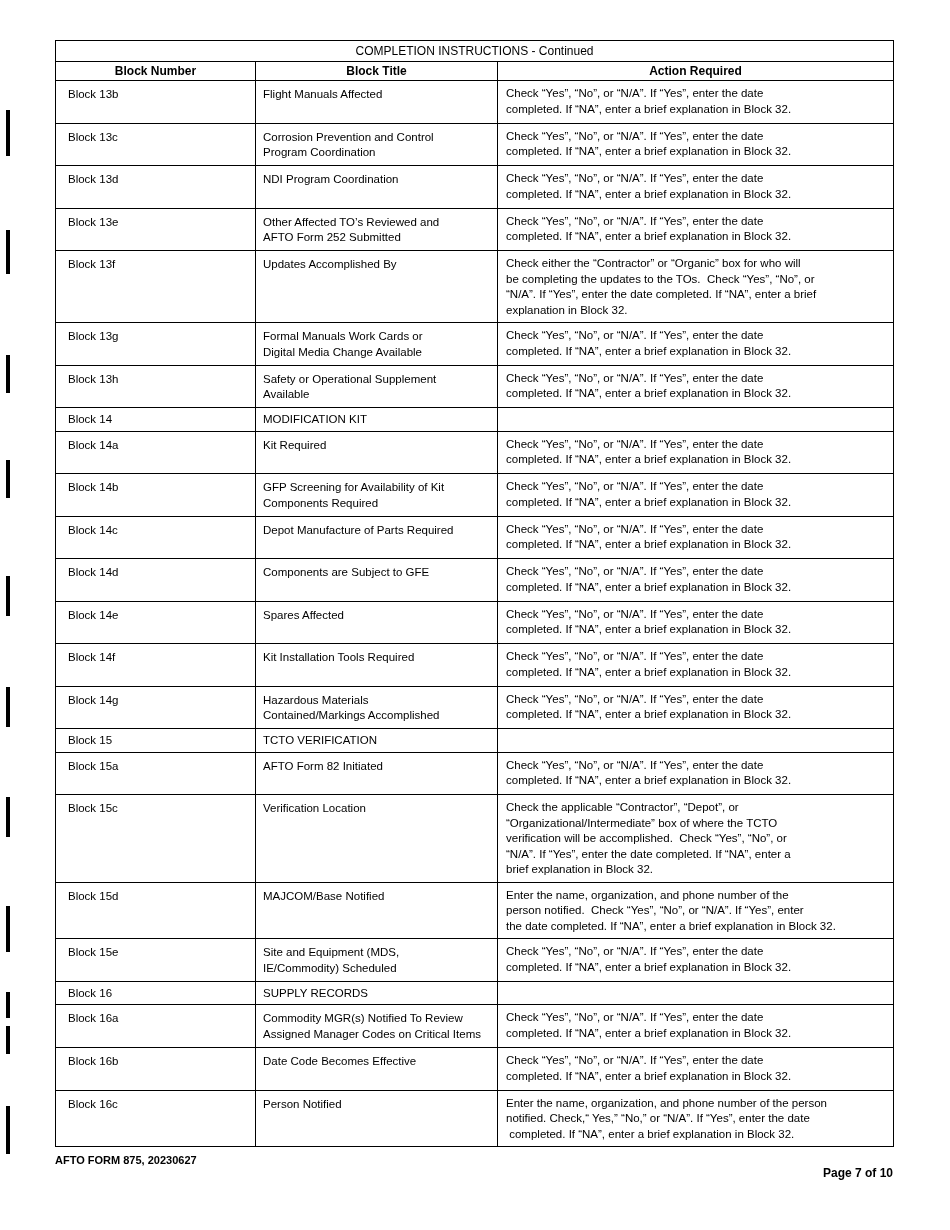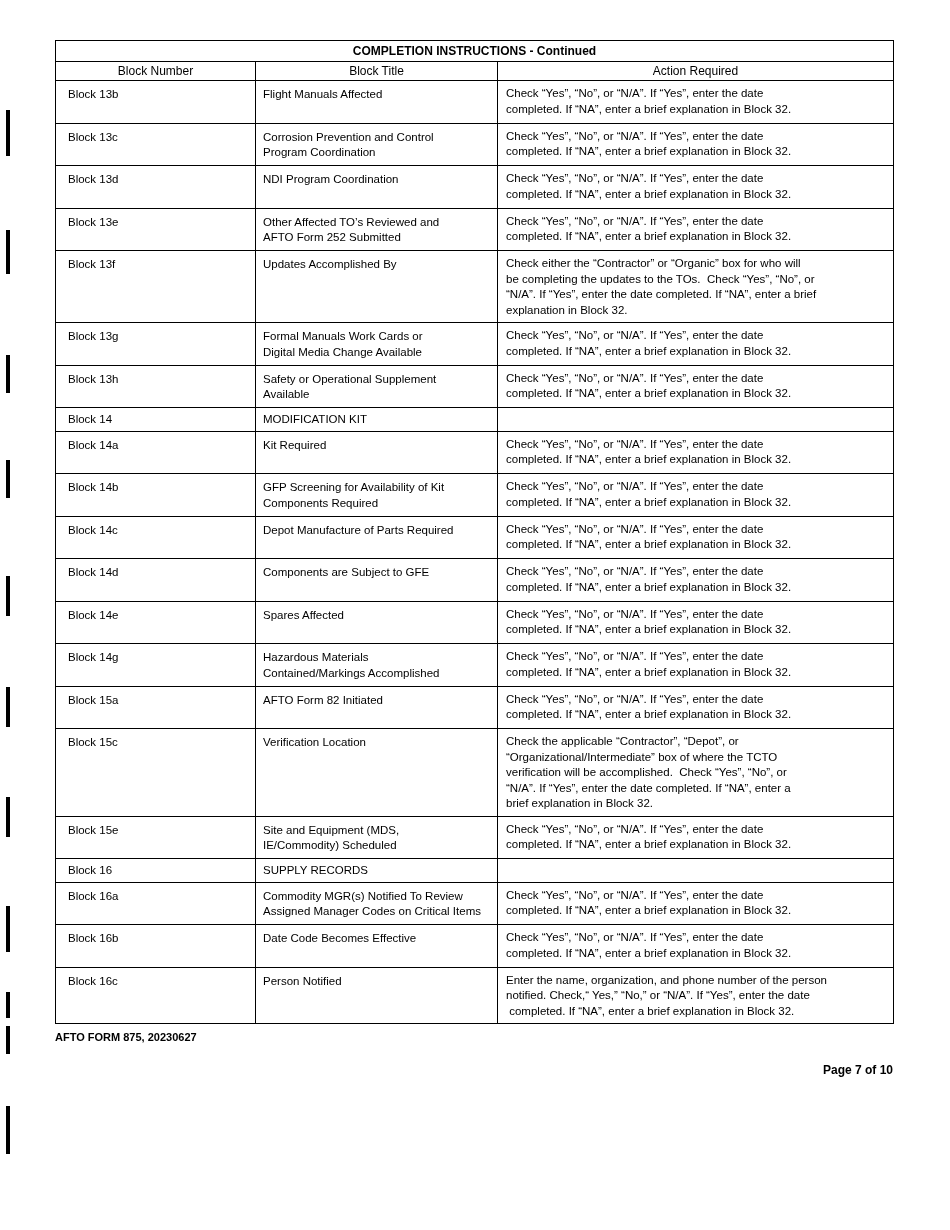--- a/index.html
+++ b/index.html
@@ -21,48 +21,48 @@
     width: 838px;
     margin: 40px 0 0 55px;
   }
   table.instructions th,
   table.instructions td {
     border: 1px solid #000;
     vertical-align: top;
   }
   th.table-title {
     font-size: 12px;
-    font-weight: bold;
+    font-weight: normal;
     text-align: center;
     padding: 3px 2px;
   }
   th.col-header {
     font-size: 12px;
-    font-weight: normal;
+    font-weight: bold;
     text-align: center;
     padding: 2px 2px;
   }
   td {
     font-size: 11.5px;
     line-height: 1.35;
     white-space: pre-wrap;
   }
   td.cell-number { padding: 6px 6px 20px 12px; }
   td.cell-title  { padding: 6px 5px 4px 7px; }
   td.cell-action { padding: 5px 3px 4px 8px; }
   tr.section-row td { padding-top: 4px; padding-bottom: 3px; }
 
   .footer-left {
     margin: 7px 0 0 55px;
     font-size: 11px;
     font-weight: bold;
   }
   .footer-right {
     width: 838px;
-    margin: 20px 0 0 55px;
+    margin: 0 0 0 55px;
     text-align: right;
     font-size: 12px;
     font-weight: bold;
   }
 
   .binding-mark {
     position: absolute;
     left: 6px;
     width: 4px;
     background: #000;
@@ -180,42 +180,60 @@
           <td class="cell-action">Check “Yes”, “No”, or “N/A”. If “Yes”, enter the date
 completed. If “NA”, enter a brief explanation in Block 32.</td>
         </tr>
         <tr>
           <td class="cell-number">Block 14e</td>
           <td class="cell-title">Spares Affected</td>
           <td class="cell-action">Check “Yes”, “No”, or “N/A”. If “Yes”, enter the date
 completed. If “NA”, enter a brief explanation in Block 32.</td>
         </tr>
         <tr>
+          <td class="cell-number">Block 14f</td>
+          <td class="cell-title">Kit Installation Tools Required</td>
+          <td class="cell-action">Check “Yes”, “No”, or “N/A”. If “Yes”, enter the date
+completed. If “NA”, enter a brief explanation in Block 32.</td>
+        </tr>
+        <tr>
           <td class="cell-number">Block 14g</td>
           <td class="cell-title">Hazardous Materials
 Contained/Markings Accomplished</td>
           <td class="cell-action">Check “Yes”, “No”, or “N/A”. If “Yes”, enter the date
 completed. If “NA”, enter a brief explanation in Block 32.</td>
+        </tr>
+        <tr class="section-row">
+          <td class="cell-number">Block 15</td>
+          <td class="cell-title">TCTO VERIFICATION</td>
+          <td class="cell-action"></td>
         </tr>
         <tr>
           <td class="cell-number">Block 15a</td>
           <td class="cell-title">AFTO Form 82 Initiated</td>
           <td class="cell-action">Check “Yes”, “No”, or “N/A”. If “Yes”, enter the date
 completed. If “NA”, enter a brief explanation in Block 32.</td>
         </tr>
         <tr>
           <td class="cell-number">Block 15c</td>
           <td class="cell-title">Verification Location</td>
           <td class="cell-action">Check the applicable “Contractor”, “Depot”, or
 “Organizational/Intermediate” box of where the TCTO
 verification will be accomplished.  Check “Yes”, “No”, or
 “N/A”. If “Yes”, enter the date completed. If “NA”, enter a
 brief explanation in Block 32.</td>
         </tr>
         <tr>
+          <td class="cell-number">Block 15d</td>
+          <td class="cell-title">MAJCOM/Base Notified</td>
+          <td class="cell-action">Enter the name, organization, and phone number of the
+person notified.  Check “Yes”, “No”, or “N/A”. If “Yes”, enter
+the date completed. If “NA”, enter a brief explanation in Block 32.</td>
+        </tr>
+        <tr>
           <td class="cell-number">Block 15e</td>
           <td class="cell-title">Site and Equipment (MDS,
 IE/Commodity) Scheduled</td>
           <td class="cell-action">Check “Yes”, “No”, or “N/A”. If “Yes”, enter the date
 completed. If “NA”, enter a brief explanation in Block 32.</td>
         </tr>
         <tr class="section-row">
           <td class="cell-number">Block 16</td>
           <td class="cell-title">SUPPLY RECORDS</td>
           <td class="cell-action"></td>

